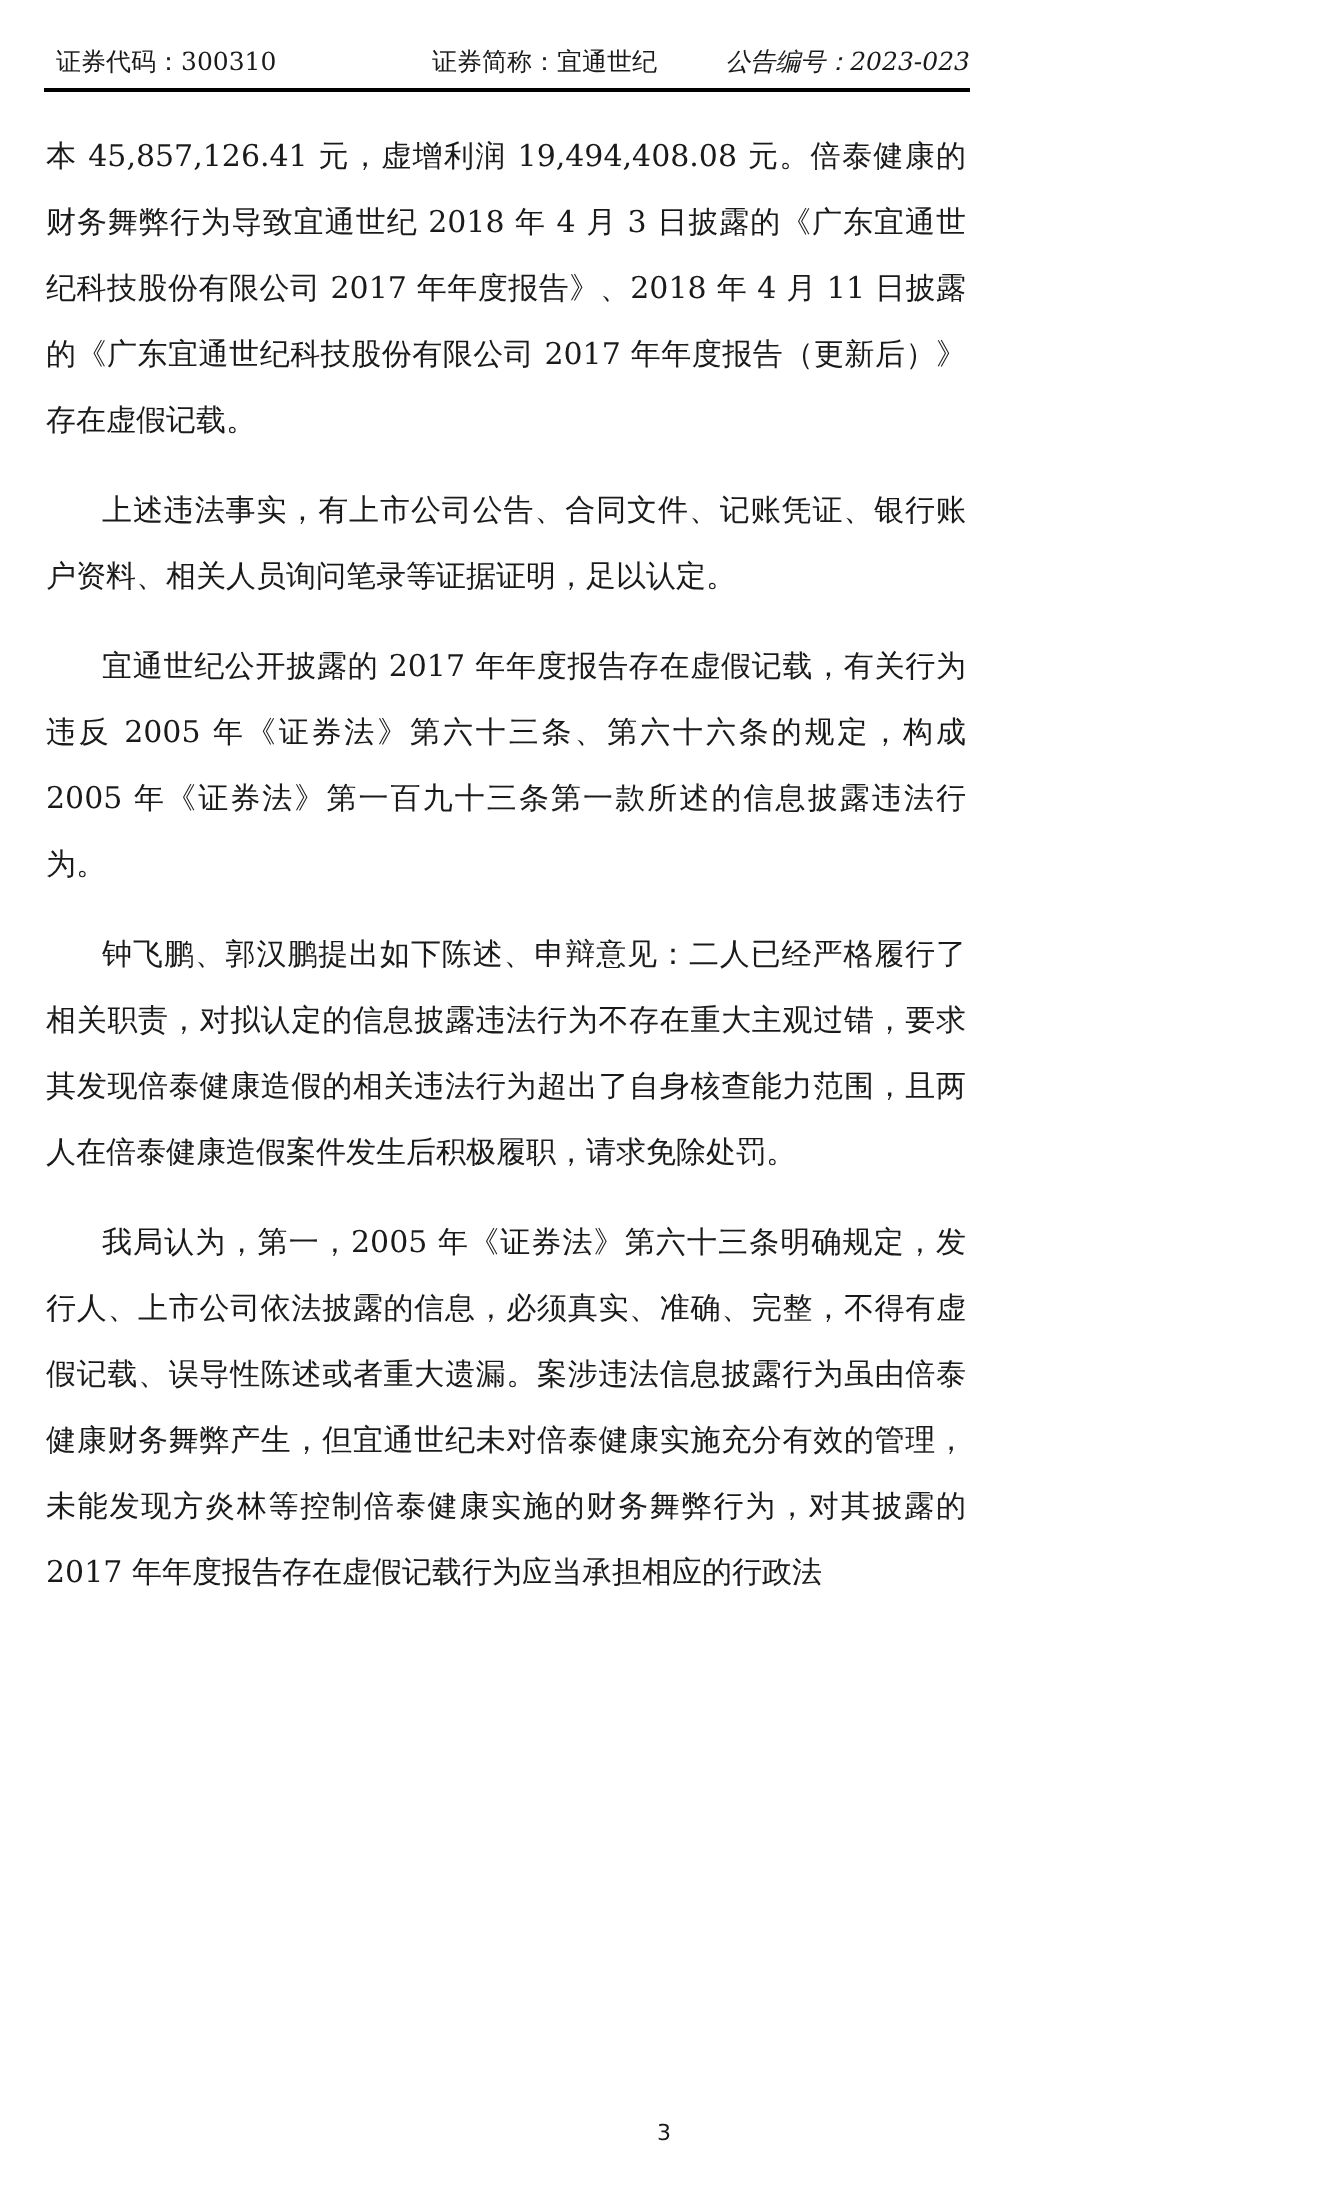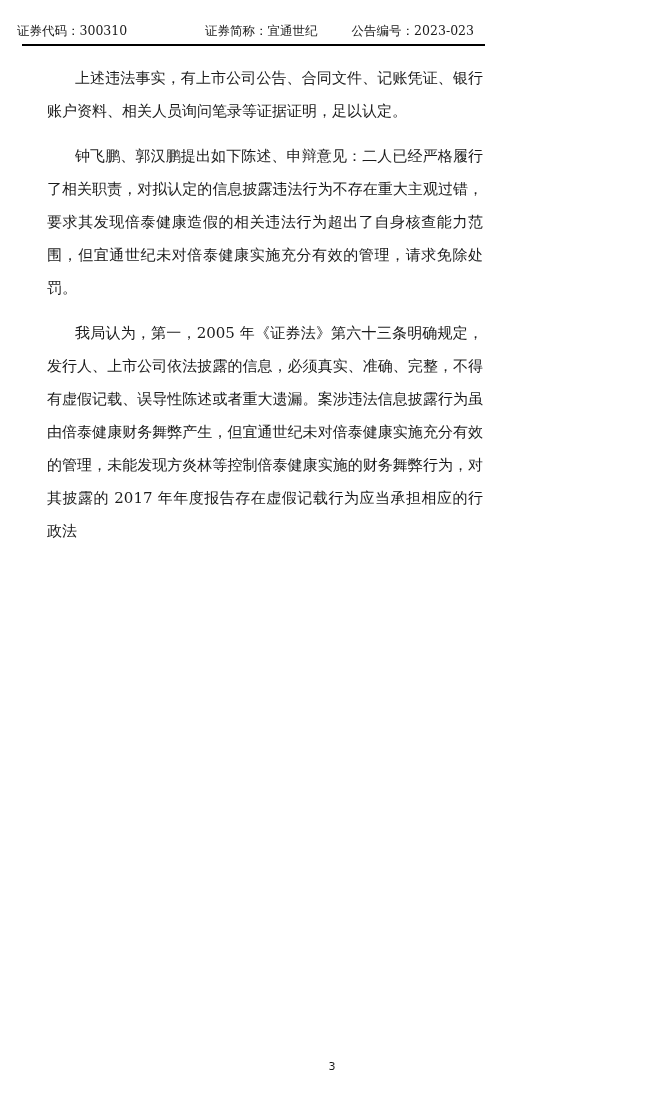--- a/index.html
+++ b/index.html
@@ -1,39 +1,41 @@
 <!DOCTYPE html>
 <html><head>
 <meta charset="utf-8">
 <style>
   html, body { margin:0; padding:0; background:#ffffff; }
   body { width:664px; height:1098px; position:relative; overflow:hidden;
          font-family:"DejaVu Serif","Liberation Serif",serif; color:#1a1a1a; }
-  .header { position:absolute; left:17px; top:18px; width:457px; height:22px;
+  .header { position:absolute; left:28px; top:18px; width:457px; height:22px;
             font-size:12.5px; display:flex; justify-content:space-between; align-items:flex-end; }
   .header .h-left { }
   .header .h-mid { position:absolute; left:188px; bottom:0; }
-  .header .h-right { position:absolute; right:0; bottom:0; }
+  .header .h-right { position:absolute; right:0; bottom:0;font-style:italic; }
   .rule { position:absolute; left:22px; top:44px; width:463px; height:2px; background:#000; }
   .header { width:457px; }
   .body { position:absolute; left:23px; top:62px; width:460px; font-size:15px; line-height:33px; }
   .para { margin:0 0 12px 0; text-align:justify; text-align-last:left; }
-  .para.indent { text-indent:28px;margin-left:24px; }
+  .para.indent { text-indent:28px; }
   .pagenum { position:absolute; left:0; width:664px; top:1060px; text-align:center;
              font-family:"DejaVu Sans","Liberation Sans",sans-serif; font-size:11px; color:#1a1a1a; }
 </style>
 </head>
 <body>
 
 <div class="header">
   <span class="h-left">证券代码：300310</span>
   <span class="h-mid">证券简称：宜通世纪</span>
   <span class="h-right">公告编号：2023-023</span>
 </div>
 <div class="rule"></div>
 
 <div class="body">
+  <p class="para">本 45,857,126.41 元，虚增利润 19,494,408.08 元。倍泰健康的财务舞弊行为导致宜通世纪 2018 年 4 月 3 日披露的《广东宜通世纪科技股份有限公司 2017 年年度报告》、2018 年 4 月 11 日披露的《广东宜通世纪科技股份有限公司 2017 年年度报告（更新后）》存在虚假记载。</p>
   <p class="para indent">上述违法事实，有上市公司公告、合同文件、记账凭证、银行账户资料、相关人员询问笔录等证据证明，足以认定。</p>
-  <p class="para indent">钟飞鹏、郭汉鹏提出如下陈述、申辩意见：二人已经严格履行了相关职责，对拟认定的信息披露违法行为不存在重大主观过错，要求其发现倍泰健康造假的相关违法行为超出了自身核查能力范围，但宜通世纪未对倍泰健康实施充分有效的管理，请求免除处罚。</p>
+  <p class="para indent">宜通世纪公开披露的 2017 年年度报告存在虚假记载，有关行为违反 2005 年《证券法》第六十三条、第六十六条的规定，构成 2005 年《证券法》第一百九十三条第一款所述的信息披露违法行为。</p>
+  <p class="para indent">钟飞鹏、郭汉鹏提出如下陈述、申辩意见：二人已经严格履行了相关职责，对拟认定的信息披露违法行为不存在重大主观过错，要求其发现倍泰健康造假的相关违法行为超出了自身核查能力范围，且两人在倍泰健康造假案件发生后积极履职，请求免除处罚。</p>
   <p class="para indent">我局认为，第一，2005 年《证券法》第六十三条明确规定，发行人、上市公司依法披露的信息，必须真实、准确、完整，不得有虚假记载、误导性陈述或者重大遗漏。案涉违法信息披露行为虽由倍泰健康财务舞弊产生，但宜通世纪未对倍泰健康实施充分有效的管理，未能发现方炎林等控制倍泰健康实施的财务舞弊行为，对其披露的 2017 年年度报告存在虚假记载行为应当承担相应的行政法</p>
 </div>
 
 <div class="pagenum">3</div>
 
 </body></html>

